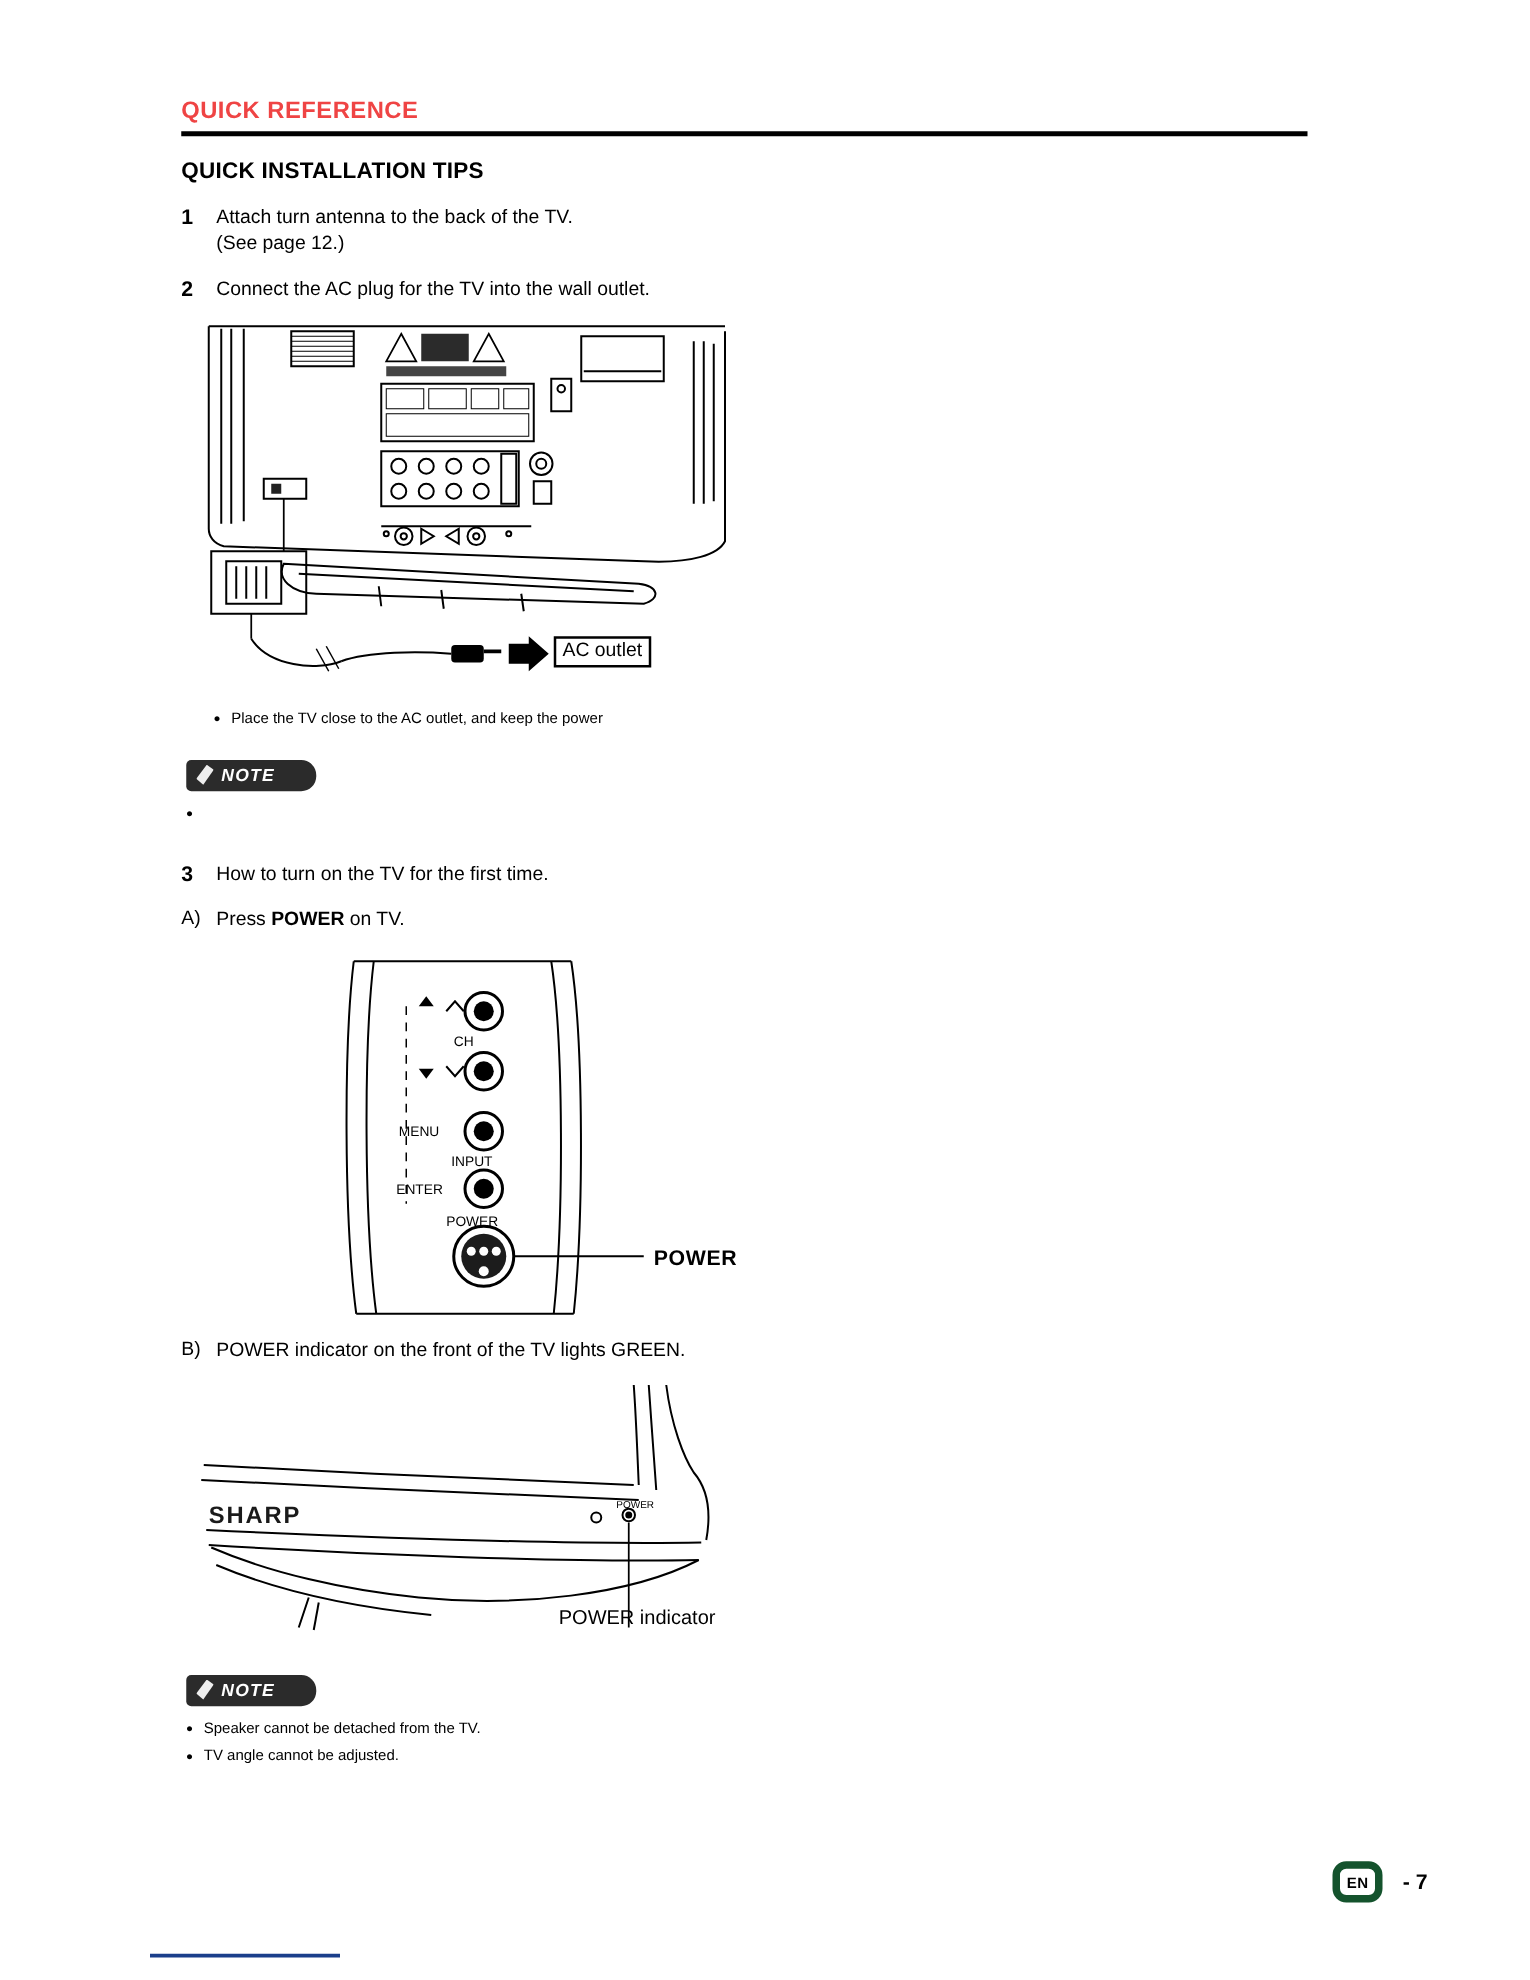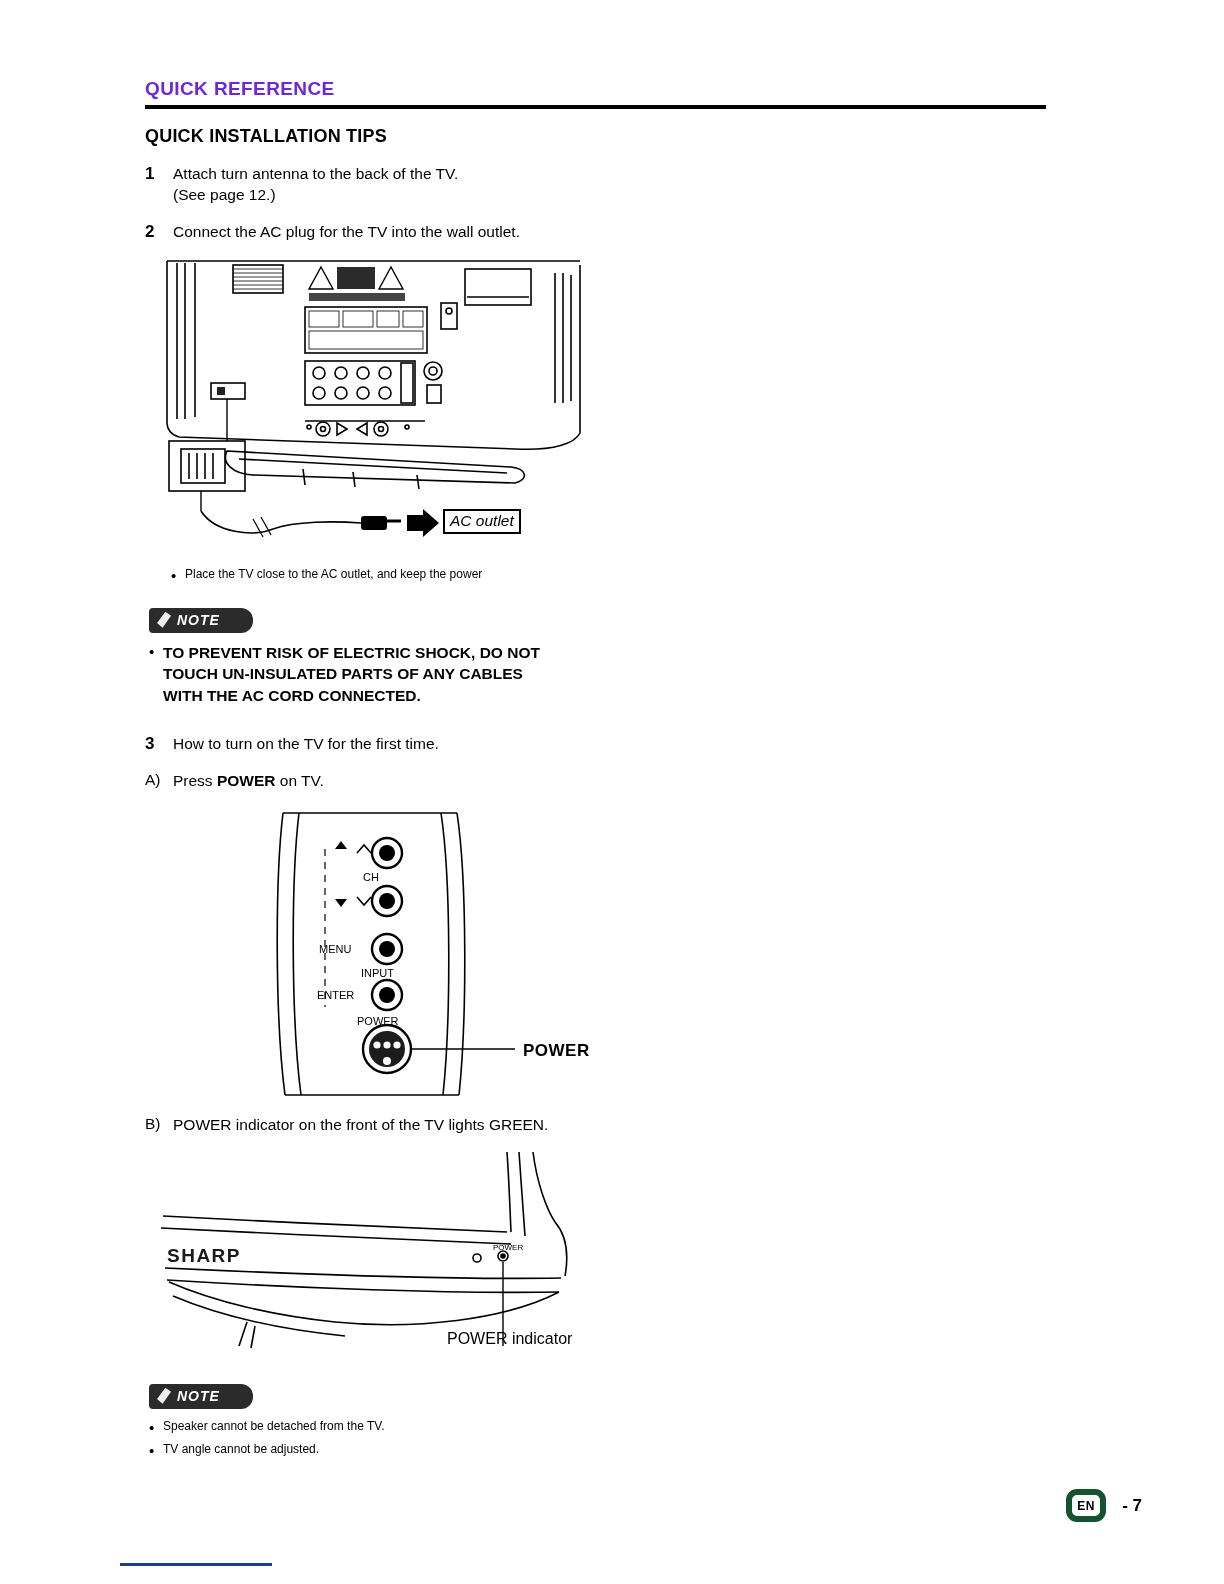--- a/index.html
+++ b/index.html
@@ -24,21 +24,21 @@
   .content {
     position: absolute;
     left: 145px;
     top: 78px;
     width: 910px;
   }
   .header-title {
     font-size: 19px;
     font-weight: bold;
     letter-spacing: 0.4px;
-    color: #6d28d9;
+    color: #ef4444;
   }
   .header-rule {
     margin-top: 5px;
     height: 4px;
     background: #000;
     width: 901px;
   }
   .section-title {
     margin-top: 17px;
     font-size: 18px;
@@ -302,42 +302,37 @@
           <path d="M118 276 C140 268 180 268 206 270" stroke-width="1.6"></path>
           <path d="M98 266 L108 284" stroke-width="1.2"></path>
           <path d="M106 264 L116 282" stroke-width="1.2"></path>
 
           <rect x="206" y="263" width="26" height="14" rx="3" fill="#000" stroke="none"></rect>
           <path d="M232 268 L246 268" stroke-width="3"></path>
         </g>
 
         <path d="M252 262 L268 262 L268 256 L284 270 L268 284 L268 278 L252 278 Z" fill="#000"></path>
       </svg>
-      <div class="ac-outlet-label" style="left:288px; top:256px;font-style:italic;">AC outlet</div>
+      <div class="ac-outlet-label" style="left:288px; top:256px;">AC outlet</div>
     </div>
 
     <div class="bullet-line">
       <div class="bullet-dot">•</div>
       <div class="bullet-text">
         <div>Place the TV close to the AC outlet, and keep the power</div>
       </div>
     </div>
 
     <div class="note-badge">
       <div class="pill"></div>
       <div class="txt">NOTE</div>
     </div>
     <div class="note-bullets note-strong">
       <div class="bullet-line">
         <div class="bullet-dot">•</div>
-        <div class="bullet-text">
-          <div>TO PREVENT RISK OF ELECTRIC SHOCK, DO NOT</div>
-          <div>TOUCH UN-INSULATED PARTS OF ANY CABLES</div>
-          <div>WITH THE AC CORD CONNECTED.</div>
-        </div>
       </div>
     </div>
 
     <div class="step" style="margin-top:28px;">
       <div class="step-num">3</div>
       <div class="step-text">How to turn on the TV for the first time.</div>
     </div>
 
     <div class="step-letter">
       <div class="letter-num">A)</div>

